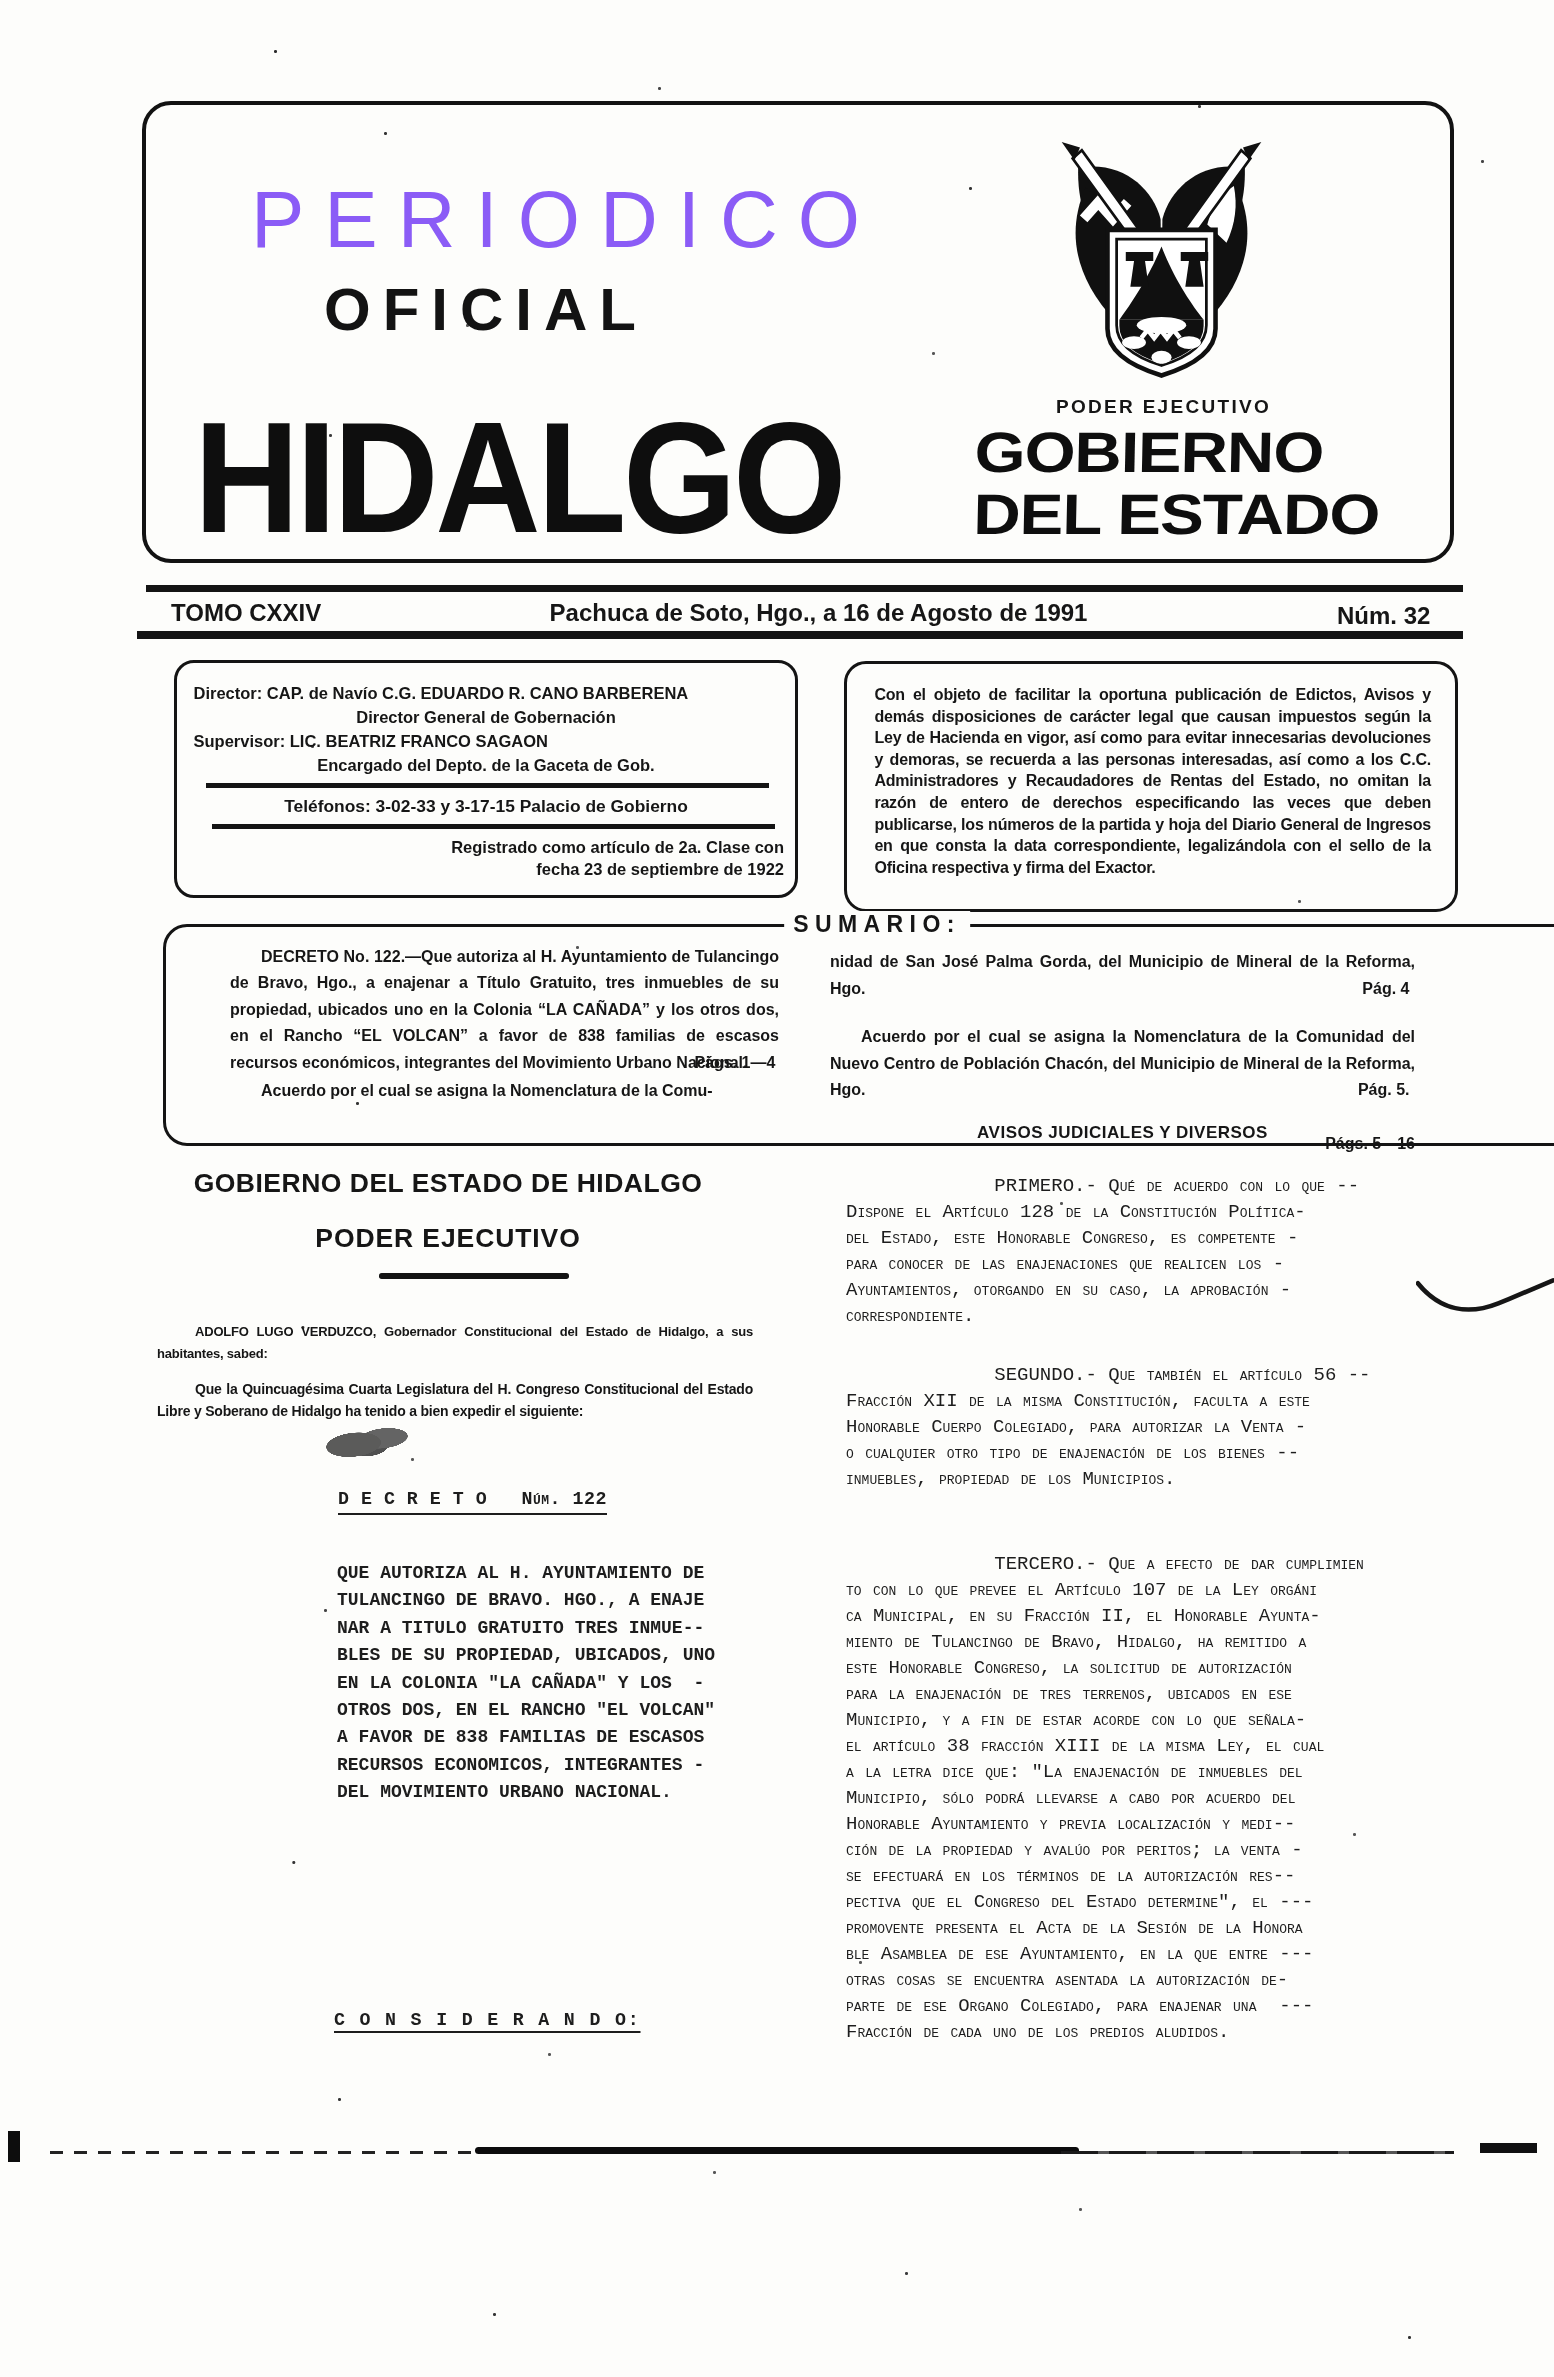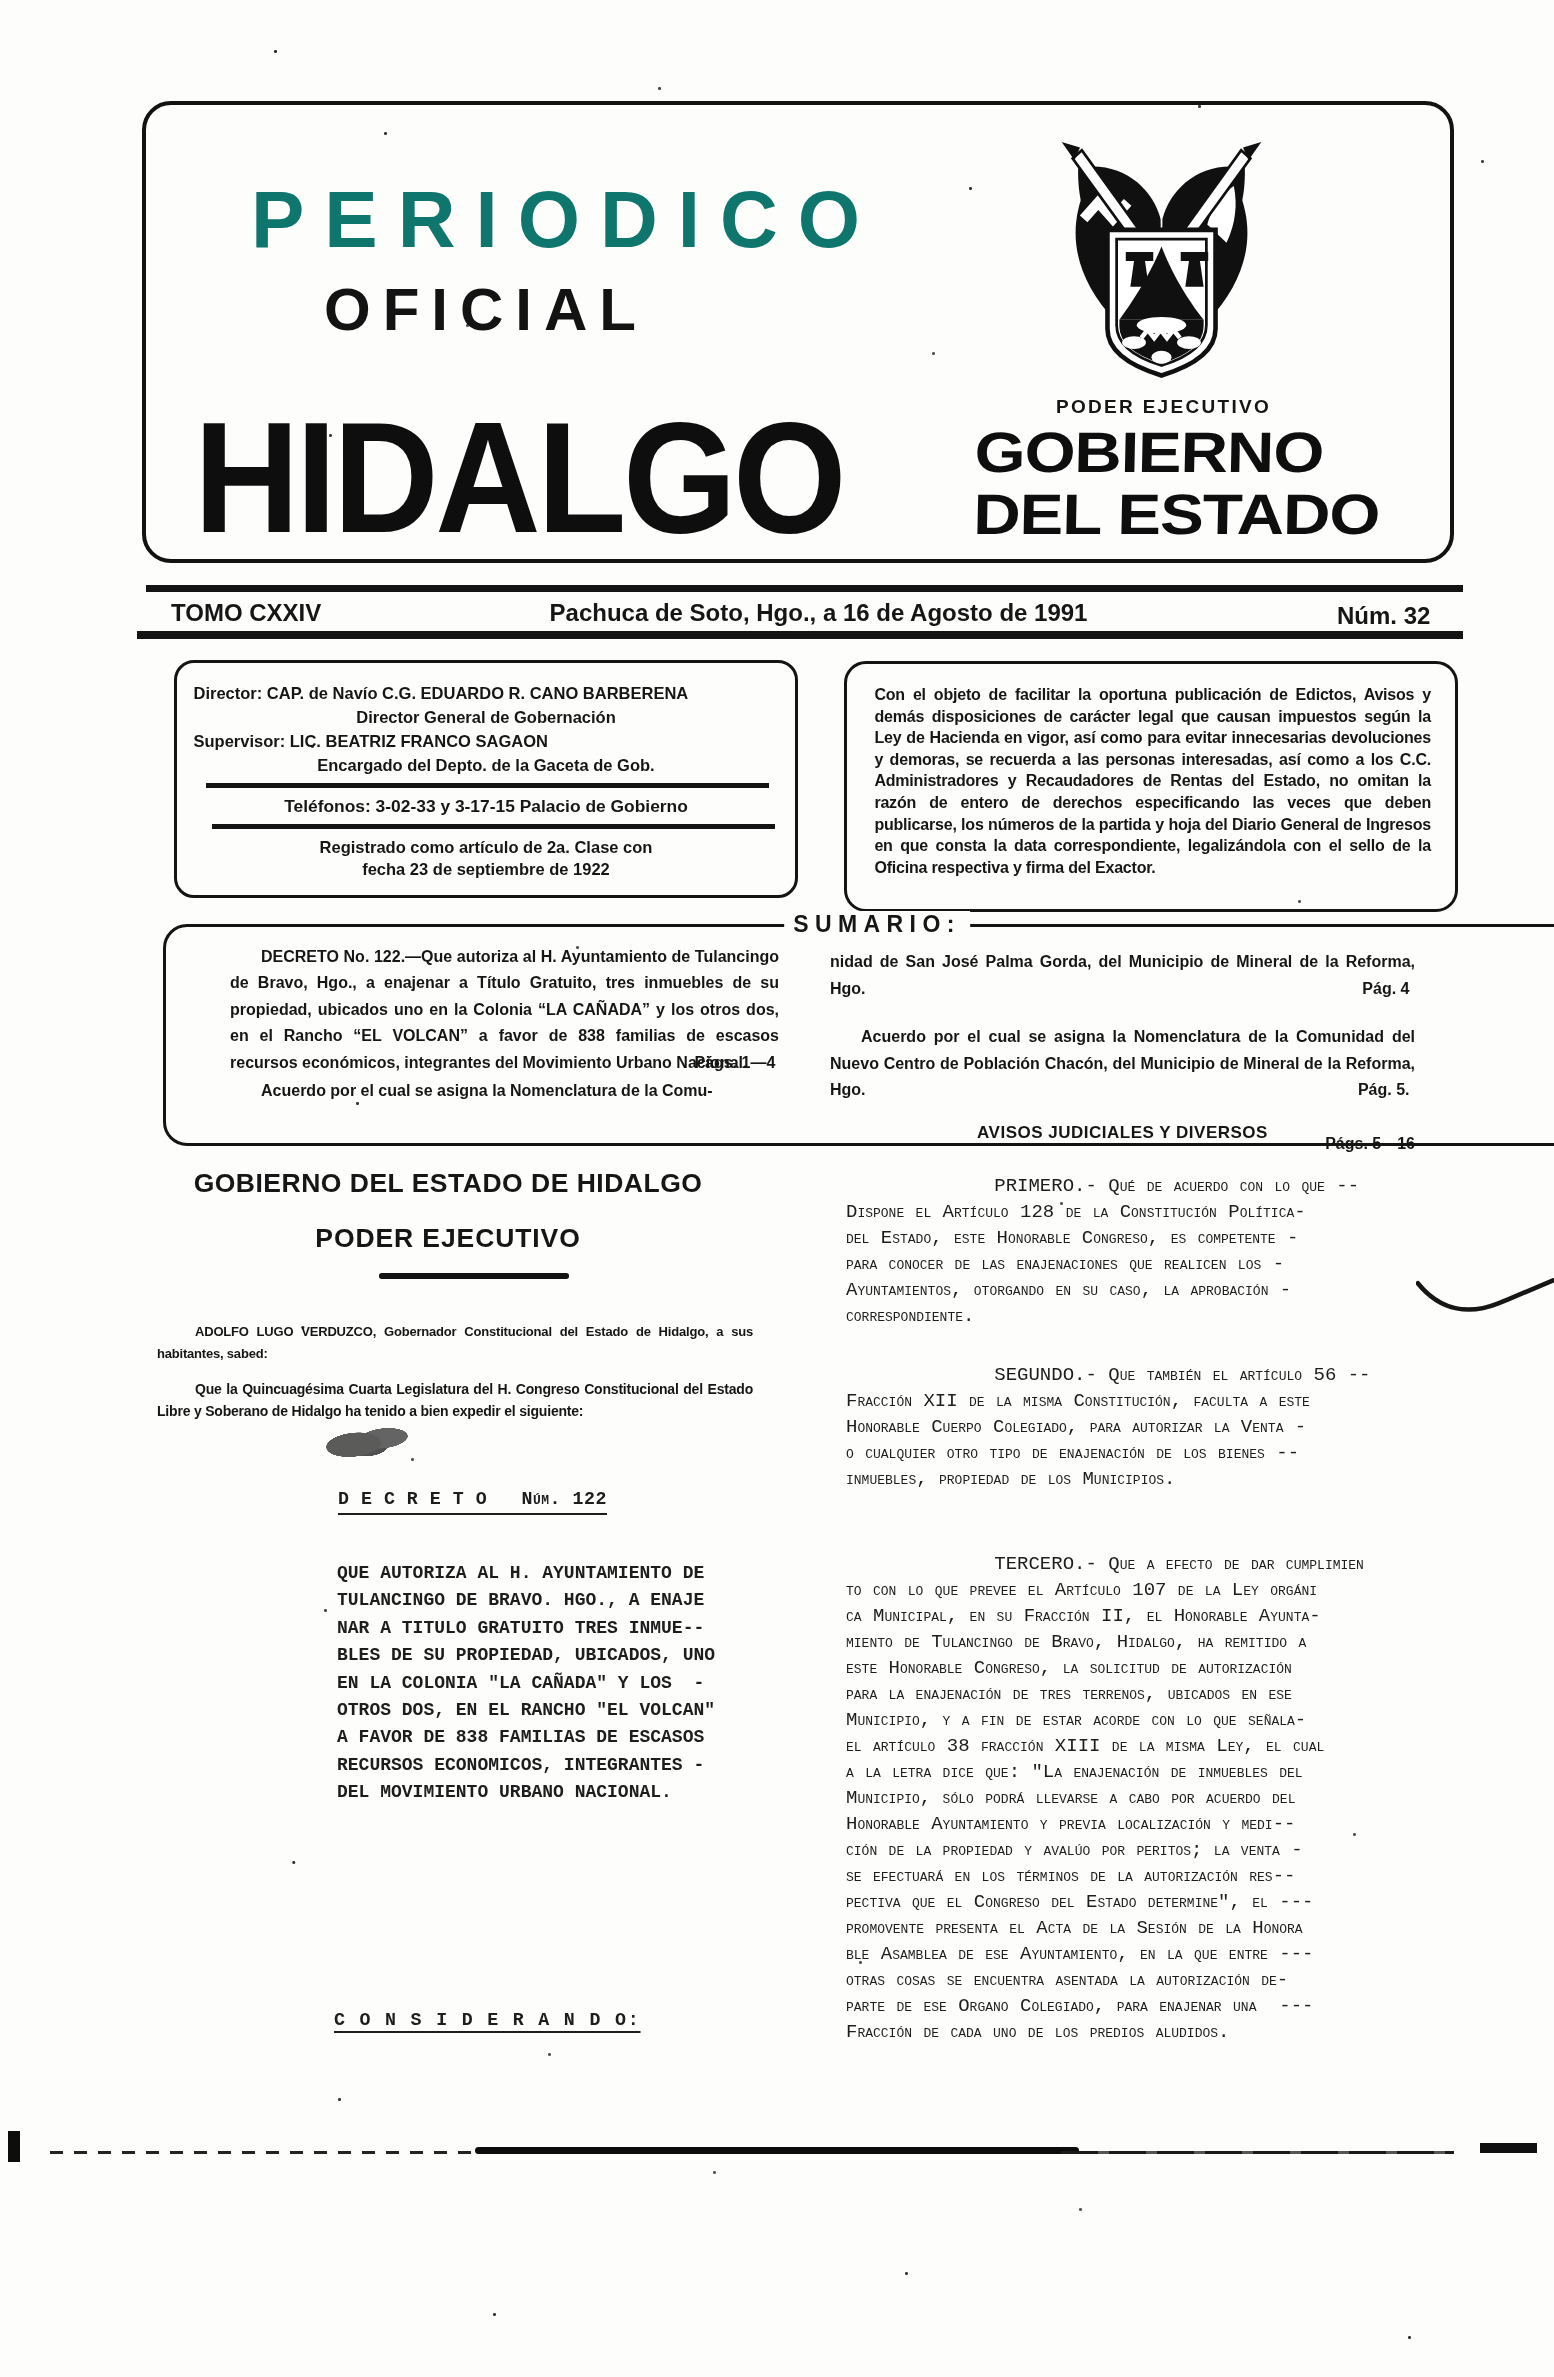--- a/index.html
+++ b/index.html
@@ -14,21 +14,21 @@
     27.4px 1276px 0 0 #3a3a3a,1472px 1536px 0 0 #333,50px 1559px 0 0 #444,18.3px 1811px 0 0 #333,
     1513px 1875px 0 0 #3a3a3a,64px 2048px 0 0 #333,1463px 2103px 0 0 #444,219px 2263px 0 0 #333,
     631px 2222px 0 0 #3a3a3a,1134px 2286px 0 0 #333,896px 2332px 0 0 #444,357px 2336px 0 0 #333,
     192px 274px 0 0 #555,512px 585px 0 0 #555,1372px 393px 0 0 #555,302px 896px 0 0 #555,
     786px 1152px 0 0 #555,421px 1518px 0 0 #555,585px 1911px 0 0 #555,1079px 1783px 0 0 #555,
     1321px 1413px 0 0 #555,274px 2003px 0 0 #555,137px 1408px 0 0 #555,1440px 969px 0 0 #555,
     658px 302px 0 0 #555,1024px 850px 0 0 #555,805px 2158px 0 0 #555,439px 2121px 0 0 #555;}
   
   .mast-box{position:absolute;left:142px;top:101px;width:1312px;height:462px;
     border:4.6px solid #121212;border-radius:29px;}
-  .pt1{position:absolute;left:105px;top:69px;font-size:80px;font-weight:bold;letter-spacing:20px;color:#0f766e;}
+  .pt1{position:absolute;left:105px;top:69px;font-size:80px;font-weight:normal;letter-spacing:20px;color:#8b5cf6;}
   .pt2{position:absolute;left:178px;top:170px;font-size:60px;font-weight:bold;letter-spacing:12px;color:#131313;}
   .poder{position:absolute;left:910px;top:291px;font-size:19px;font-weight:bold;letter-spacing:2.3px;}
   .hidalgo{position:absolute;left:48px;top:294px;font-size:157px;line-height:1;font-weight:bold;
     transform:scaleX(0.93);transform-origin:left;letter-spacing:-3.7px;color:#0e0e0e;}
   .gob{position:absolute;left:828px;top:316px;font-size:57px;line-height:62px;font-weight:bold;
     transform:scaleX(1.15) skewX(-1deg);transform-origin:left;letter-spacing:-0.9px;color:#0e0e0e;}
   .coat{position:absolute;left:901px;top:25.6px;width:229px;height:261px;}
   
   .rule-a{position:absolute;left:146px;top:585px;width:1317px;height:7.3px;background:#141414;}
   .rule-b{position:absolute;left:137px;top:631px;width:1326px;height:8.2px;background:#141414;}
@@ -38,21 +38,21 @@
   
   .dir-box{position:absolute;left:174px;top:660px;width:624px;height:238px;
     border:3.7px solid #141414;border-radius:20px;padding:18.3px 11px 0 11px;font-size:16.5px;font-weight:bold;line-height:24px;}
   .dir-l1{text-align:left;padding-left:5.5px;}
   .dir-l2{text-align:center;}
   .dir-l3{text-align:left;padding-left:5.5px;}
   .dir-l4{text-align:center;}
   .dir-rule{height:5.5px;background:#141414;margin:5.5px 14.6px 5.5px 18.3px;}
   .dir-rule2{height:4.6px;background:#141414;margin:6.4px 9.1px 7.3px 24px;}
   .dir-phones{text-align:center;font-size:17.4px;}
-  .dir-reg{text-align:center;line-height:22px;font-weight:bold;}
+  .dir-reg{text-align:right;line-height:22px;font-weight:bold;}
   .not-box{position:absolute;left:844px;top:661px;width:614px;height:251px;
     border:3.7px solid #141414;border-radius:22px;padding:20px 24px 0 27.4px;}
   .not-text{font-size:16px;font-weight:bold;line-height:21.6px;text-align:justify;letter-spacing:-0.2px;}
   
   .sum-box{position:absolute;left:163px;top:924px;width:1428px;height:222px;
     border:3.7px solid #141414;border-radius:24px;}
   .sum-label{position:absolute;left:50%;transform:translateX(-50%);top:-16.5px;background:#fdfdfb;
     padding:0 9.1px;font-size:23px;font-weight:bold;letter-spacing:6.4px;}
   .sum-left{position:absolute;left:64px;top:16.5px;width:549px;font-size:16px;font-weight:bold;line-height:26.5px;text-align:justify;}
   .sum-left .ind{text-indent:31px;}

